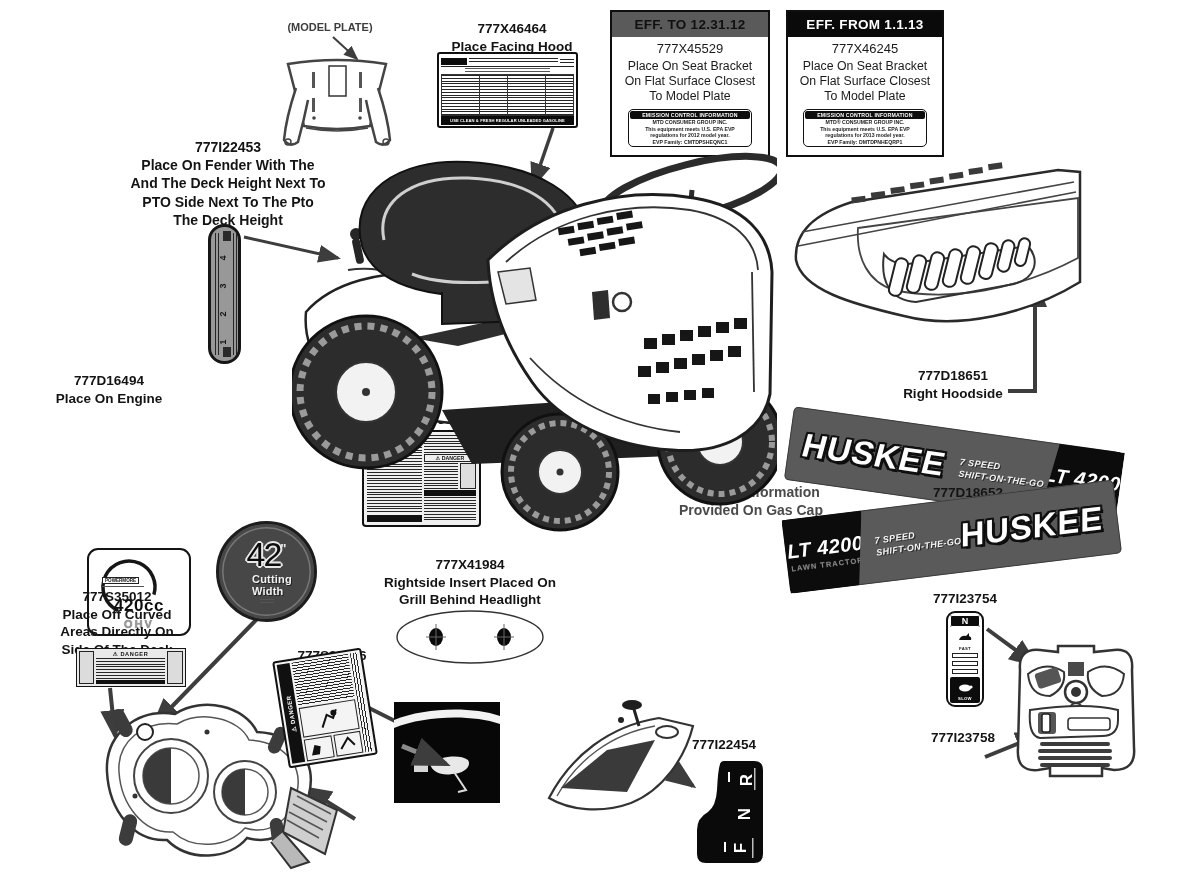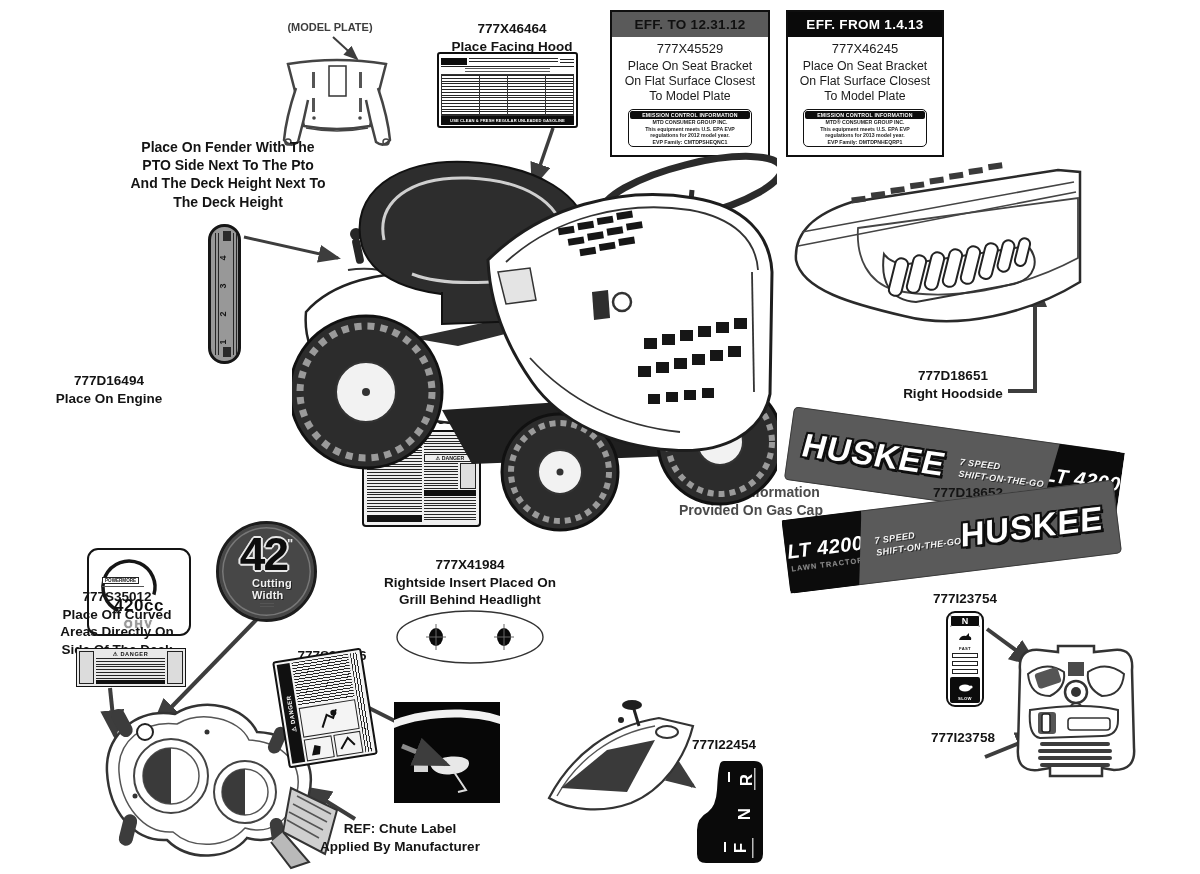--- a/index.html
+++ b/index.html
@@ -30,21 +30,21 @@
                 display:flex;align-items:center;justify-content:center;letter-spacing:.1px;white-space:nowrap;}
   
   .warnlab{width:119px;height:97px;border:2px solid #101010;border-radius:4px;background:#efefef;box-sizing:border-box;
            display:flex;gap:2px;padding:3px;}
   .wh{font-size:6.4px;font-weight:bold;text-align:center;letter-spacing:.6px;color:#111;}
   .dh{font-size:5.2px;font-weight:bold;text-align:center;color:#111;border:1px solid #222;margin:1px 0;}
   
   .badge42{width:101px;height:101px;border-radius:50%;background:#474747;border:3px solid #1d1d1d;
            box-shadow:0 0 0 3px #474747 inset,0 0 0 4.5px #777 inset;box-sizing:border-box;
            display:flex;flex-direction:column;align-items:center;justify-content:center;}
-  .b42num{font-size:46px;font-weight:700;line-height:.82;color:#0d0d0d;letter-spacing:-2px;
+  .b42num{font-size:34px;font-weight:400;line-height:.82;color:#0d0d0d;letter-spacing:-2px;
           text-shadow:-2px 0 0 #e8e8e8,2px 0 0 #e8e8e8,0 -2px 0 #e8e8e8,0 2px 0 #e8e8e8,-1px -1px 0 #e8e8e8,1px 1px 0 #e8e8e8,1px -1px 0 #e8e8e8,-1px 1px 0 #e8e8e8;}
   .b42in{font-size:13px;color:#ededed;font-weight:bold;vertical-align:top;}
   .b42tx{font-size:11px;font-weight:bold;color:#f1f1f1;margin-top:3px;letter-spacing:.2px;text-shadow:1px 1px 0 #222;padding-left:33px;}
   .b42us{font-size:4px;color:#bdbdbd;margin-top:2px;}
   
   .englab{width:104px;height:88px;border:2.5px solid #141414;border-radius:11px;background:#fff;box-sizing:border-box;position:relative;}
   .engcc{position:absolute;left:0;right:0;bottom:18px;text-align:center;font-size:17px;font-weight:800;letter-spacing:.5px;color:#0e0e0e;}
   .engohv{position:absolute;left:0;right:0;bottom:4px;text-align:center;font-size:11px;font-weight:800;letter-spacing:2px;color:#9a9a9a;
           text-shadow:0 0 1px #555;}
   .engbrand{position:absolute;left:13px;top:27px;border:1px solid #222;font-size:4.6px;font-weight:bold;padding:0 2px;background:#fff;color:#111;}
@@ -151,40 +151,41 @@
       <div class="emiss">
         <div class="eh">EMISSION CONTROL INFORMATION</div>
         <div class="el">MTD CONSUMER GROUP INC.</div>
         <div class="el">This equipment meets U.S. EPA EVP</div>
         <div class="el">regulations for 2012 model year.</div>
         <div class="el">EVP Family: CMTDPSHEQNC1</div>
       </div>
     </div>
   </div>
   <div class="abs effbox" style="left:786px;top:10px;width:158px;">
-    <div class="effhead" style="background:#0a0a0a;color:#fff;">EFF. FROM 1.4.13</div>
+    <div class="effhead" style="background:#0a0a0a;color:#fff;">EFF. FROM 1.1.13</div>
     <div class="effbody">
       <div class="effpart">777X46245</div>
       <div>Place On Seat Bracket</div>
       <div>On Flat Surface Closest</div>
       <div>To Model Plate</div>
       <div class="emiss">
         <div class="eh">EMISSION CONTROL INFORMATION</div>
         <div class="el">MTD® CONSUMER GROUP INC.</div>
         <div class="el">This equipment meets U.S. EPA EVP</div>
         <div class="el">regulations for 2013 model year.</div>
         <div class="el">EVP Family: DMTDPNHEQRP1</div>
       </div>
     </div>
   </div>
 
   <div class="abs ttl" style="left:108px;top:138px;width:240px;font-size:14px;">
+    <div>777I22453</div>
     <div>Place On Fender With The</div>
+    <div>And The Deck Height Next To</div>
     <div>PTO Side Next To The Pto</div>
-    <div>And The Deck Height Next To</div>
     <div>The Deck Height</div>
   </div>
   <div class="abs fstrip" style="left:208px;top:224px;">
     <div class="abs tlv" style="left:4px;top:6px;width:4px;height:122px;"></div>
     <div class="abs tlv" style="left:22px;top:6px;width:4px;height:122px;"></div>
     <span class="fnum" style="top:26px;">4</span>
     <span class="fnum" style="top:54px;">3</span>
     <span class="fnum" style="top:82px;">2</span>
     <span class="fnum" style="top:110px;">1</span>
     <div class="abs" style="left:12px;top:4px;width:8px;height:10px;background:#2a2a2a;"></div>
@@ -300,24 +301,20 @@
 
   <div class="abs photo" style="left:394px;top:702px;">
     <svg width="106" height="101" viewBox="0 0 106 101">
       <path d="M0,18 C30,6 76,4 106,14 L106,22 C76,12 30,14 0,26 Z" fill="#f2f2f2"></path>
       <path d="M36,62 C46,54 66,52 74,58 C78,64 70,72 58,72 C48,74 38,70 36,62 Z" fill="#e8e8e8"></path>
       <path d="M60,70 L72,88 L64,90" stroke="#dcdcdc" stroke-width="2" fill="none"></path>
       <rect x="20" y="62" width="14" height="8" fill="#d6d6d6"></rect>
       <line x1="8" y1="44" x2="52" y2="62" stroke="#8a8a8a" stroke-width="5" marker-end="url(#ah)"></line>
     </svg>
   </div>
-  <div class="abs ttl" style="left:316px;top:820px;width:168px;">
-    <div>REF: Chute Label</div>
-    <div>Applied By Manufacturer</div>
-  </div>
 
   <div class="abs ttl" style="left:382px;top:556px;width:176px;">
     <div>777X41984</div>
     <div>Rightside Insert Placed On</div>
     <div>Grill Behind Headlight Lens</div>
   </div>
   <svg class="abs" style="left:394px;top:608px;" width="152" height="58" viewBox="0 0 152 58">
     <ellipse cx="76" cy="29" rx="73" ry="26" fill="#fff" stroke="#333" stroke-width="1.4"></ellipse>
     <ellipse cx="42" cy="29" rx="7" ry="9" fill="#0a0a0a"></ellipse>
     <ellipse cx="110" cy="29" rx="7" ry="9" fill="#0a0a0a"></ellipse>

